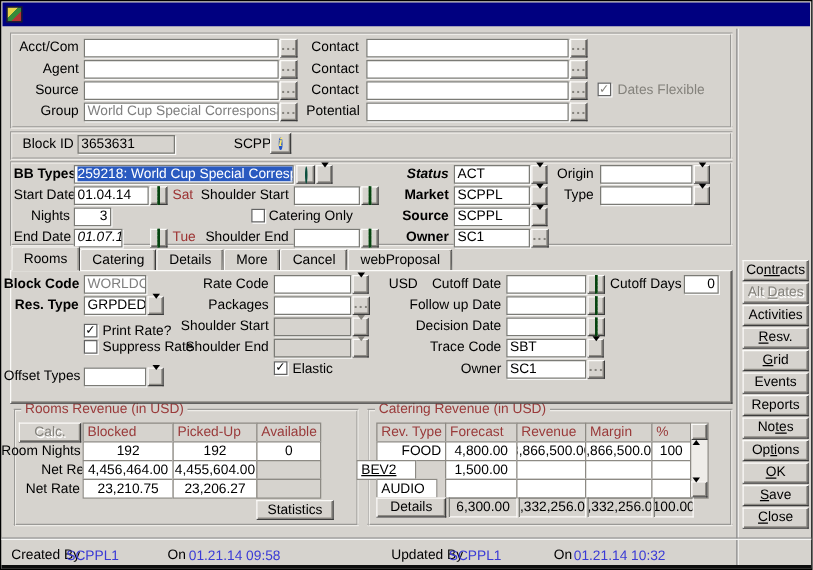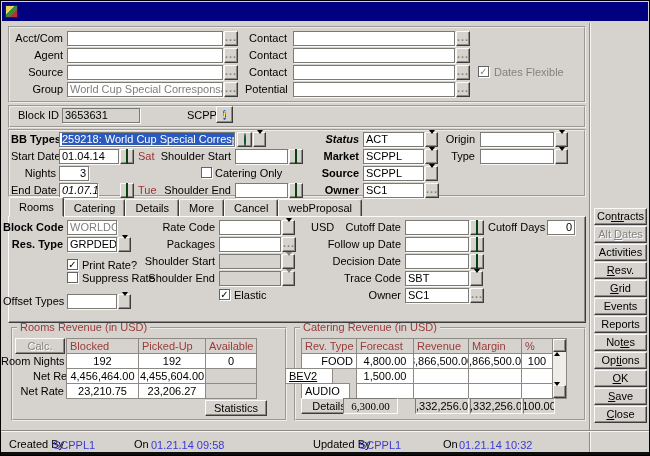--- a/index.html
+++ b/index.html
@@ -315,21 +315,21 @@
   <div class="cell" style="left:412px;top:382px;width:56px;"></div>
   <div class="cell" style="left:467px;top:382px;width:54px;"></div>
   <div class="cell" style="left:520px;top:382px;width:32px;"></div>
 
   <div class="sb" style="left:551px;top:337px;height:61px;">
     <div class="sbb" style="top:0;"><span class="up"></span></div>
     <div class="sbb" style="bottom:0;top:auto;"><span class="dn"></span></div>
   </div>
 
   <div class="btn" style="left:300px;top:397px;width:56px;height:16px;">Details</div>
-  <div class="tot cellflex" style="left:342px;top:397px;width:55px;font-family:Liberation Serif, serif;">
+  <div class="tot cellflex" style="left:358px;top:397px;width:55px;">
       <span>6,300.00</span>
     </div>
   <div class="tot cellflex" style="left:414px;top:397px;width:54px;">
       <span>3,332,256.00</span>
     </div>
   <div class="tot cellflex" style="left:469px;top:397px;width:52px;">
       <span>3,332,256.00</span>
     </div>
   <div class="tot cellflex" style="left:522px;top:397px;width:32px;">
       <span>100.00</span>

